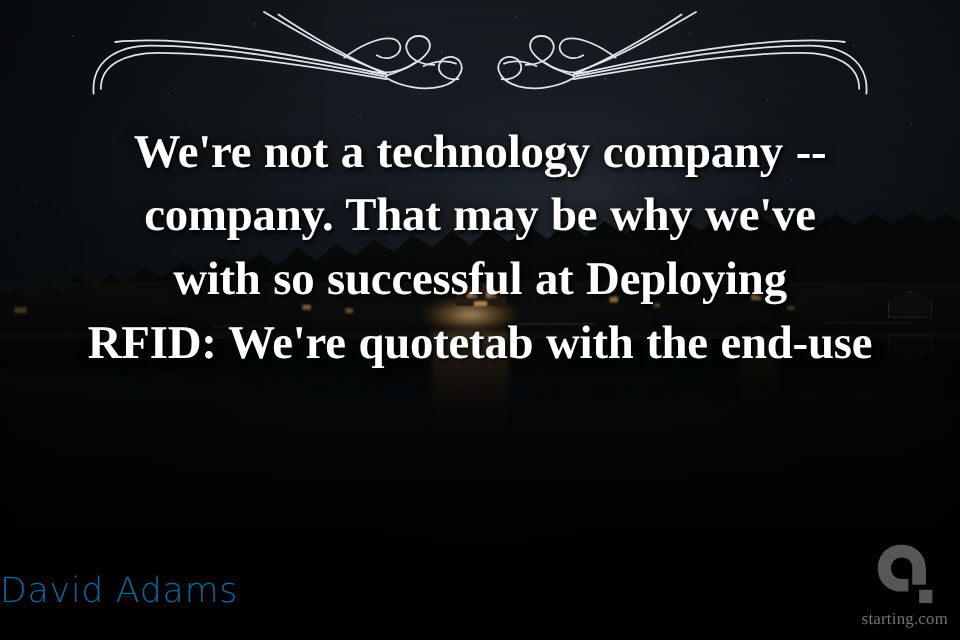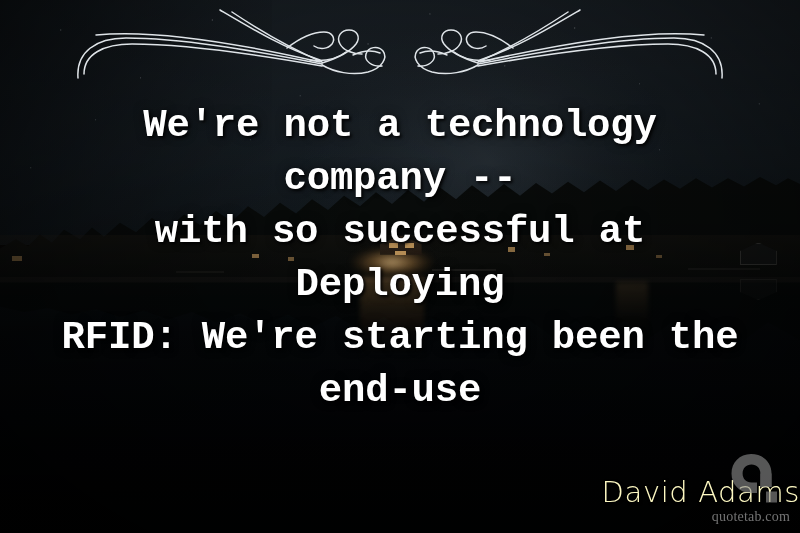--- a/index.html
+++ b/index.html
@@ -134,33 +134,33 @@
     position:absolute; left:50%; top:8px; transform:translateX(-50%);
     width:660px; height:80px;
   }
   #ornament svg { display:block; width:660px; height:80px; }
 
   #quote {
     position:absolute; left:50%; top:100px; transform:translateX(-50%);
     width:700px;
     text-align:center;
     color:#ffffff;
-    font-family:Liberation Mono, monospace;
+    font-family:Liberation Serif, serif;
     font-weight:bold;
     font-size:39px;
     line-height:53px;
     letter-spacing:-.2px;
     text-shadow:2px 2px 3px rgba(0,0,0,.85), 0 0 10px rgba(0,0,0,.55);
     word-spacing:1px;
   }
 
   #author {
     position:absolute; left:0; right:0; top:492px;
-    text-align:right;
-    color:#fef9c3;
+    text-align:left;
+    color:#0369a1;
     font-family:"DejaVu Sans", sans-serif;
     font-weight:300;
     font-size:29px;
     letter-spacing:.6px;
     text-shadow:1px 1px 3px rgba(0,0,0,.8);
     transform:translateY(-50%);
   }
 
   
   #watermark {
@@ -271,39 +271,40 @@
           <path d="M240 52 C256 54, 268 50, 276 44"></path>
           <path d="M217 40 C230 30, 244 24, 254 24 C262 24, 266 30, 262 36 C258 41, 250 42, 244 38"></path>
           <path d="M252 57 C264 64, 282 68, 298 64 C312 60, 318 50, 313 43 C308 37, 298 39, 296 46 C294 53, 302 59, 312 58"></path>
           <path d="M283 47 C292 43, 302 42, 310 45"></path>
         </g>
       </svg>
     </div>
 
     <div id="quote">
       <div>We're not a technology company --</div>
+      <div>company. That may be why we've</div>
       <div>with so successful at Deploying</div>
-      <div>RFID: We're starting been the end-use</div>
+      <div>RFID: We're quotetab with the end-use</div>
     </div>
 
     <div id="author">David Adams</div>
 
     <div id="watermark">
       <div id="wm-mark">
         <svg viewBox="0 0 56 52" width="56" height="52">
           <g fill="#8c8c8c">
 
             <path d="M21 1 C9.5 1 1.5 9.6 1.5 20.5 C1.5 31.4 9.5 40 21 40 L27 40 L27 29.5 L21.5 29.5
                      C16.2 29.5 12.6 25.7 12.6 20.5 C12.6 15.3 16.2 11.5 21.5 11.5
                      C26.8 11.5 30.4 15.3 30.4 20.5 L30.4 34 L41.5 34 L41.5 20.5
                      C41.5 9.6 33.3 1 21 1 Z"></path>
 
             <rect x="30.4" y="20.5" width="11.1" height="13.5"></rect>
 
             <rect x="36" y="38.5" width="11" height="11"></rect>
           </g>
         </svg>
       </div>
-      <div id="wm-text">quotetab.com</div>
+      <div id="wm-text">starting.com</div>
     </div>
 
   </div>
 </div>
 
 </body></html>

